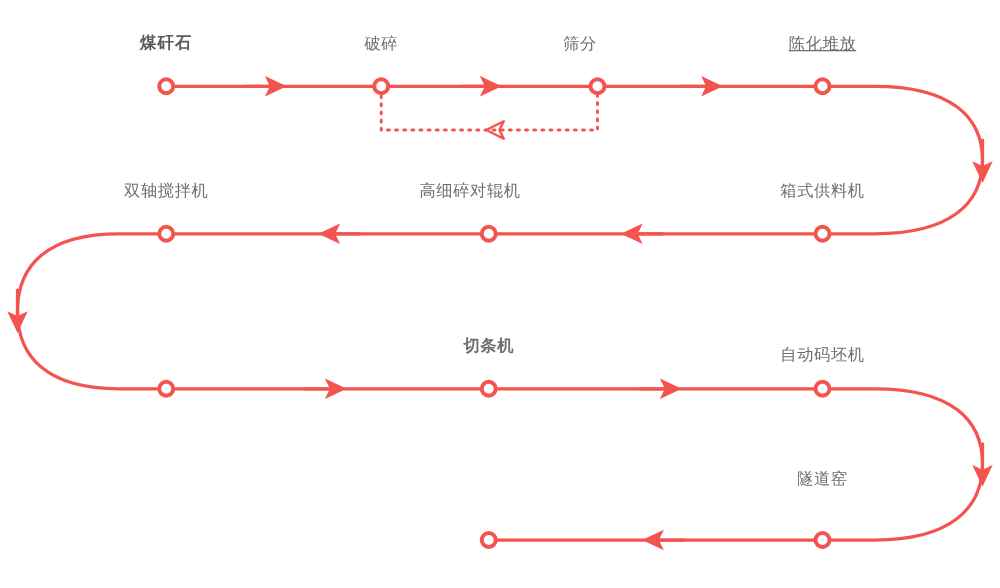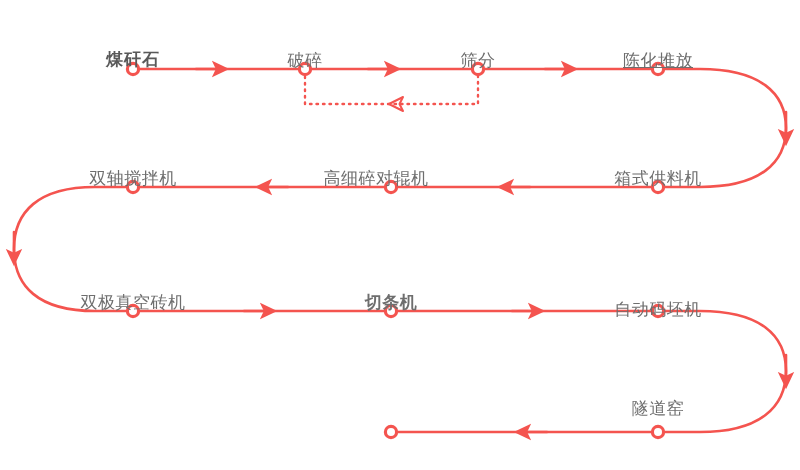--- a/index.html
+++ b/index.html
@@ -27,26 +27,25 @@
     left: 0;
     width: 800px;
     height: 470px;
     display: block;
   }
   .node-label {
     position: absolute;
     transform: translateX(-50%);
     white-space: nowrap;
     color: #6e6e6e;
-    font-size: 17px;
+    font-size: 13px;
     font-weight: 400;
     line-height: 1;
     letter-spacing: 0.5px;
     font-family: "Liberation Sans", "DejaVu Sans", sans-serif;
-    margin-top: 24px;
   }
   .node-label.emphasis {
     color: #595959;
     font-weight: bold;
     letter-spacing: 1px;
   }
 </style>
 </head>
 <body>
 
@@ -108,26 +107,25 @@
       <circle cx="658" cy="311" r="5.6"></circle>
 
       <circle cx="658" cy="432" r="5.6"></circle>
       <circle cx="391" cy="432" r="5.6"></circle>
     </g>
   <path d="M 389 104 L 403 97 L 399.5 104 L 403 111 Z" fill="none" stroke="#F4544F" stroke-width="2" stroke-linejoin="round"></path>
     </svg>
 
   <div class="node-label emphasis" style="left:133px; top:27px;">煤矸石</div>
   <div class="node-label" style="left:305px; top:28px;">破碎</div>
-  <div class="node-label" style="left:478px; top:28px;">筛分</div>
+  <div class="node-label" style="left:464px; top:28px;">筛分</div>
   <div class="node-label" style="left:658px; top:28px;text-decoration:underline;">陈化堆放</div>
 
   <div class="node-label" style="left:658px; top:146px;">箱式供料机</div>
   <div class="node-label" style="left:376px; top:146px;">高细碎对辊机</div>
   <div class="node-label" style="left:133px; top:146px;">双轴搅拌机</div>
 
-  <div class="node-label" style="left:133px; top:270px;">双极真空砖机</div>
   <div class="node-label" style="left:391px; top:270px;font-weight:bold;">切条机</div>
   <div class="node-label" style="left:658px; top:277px;">自动码坯机</div>
 
   <div class="node-label" style="left:658px; top:376px;">隧道窑</div>
 
 </div>
 
 </body></html>

